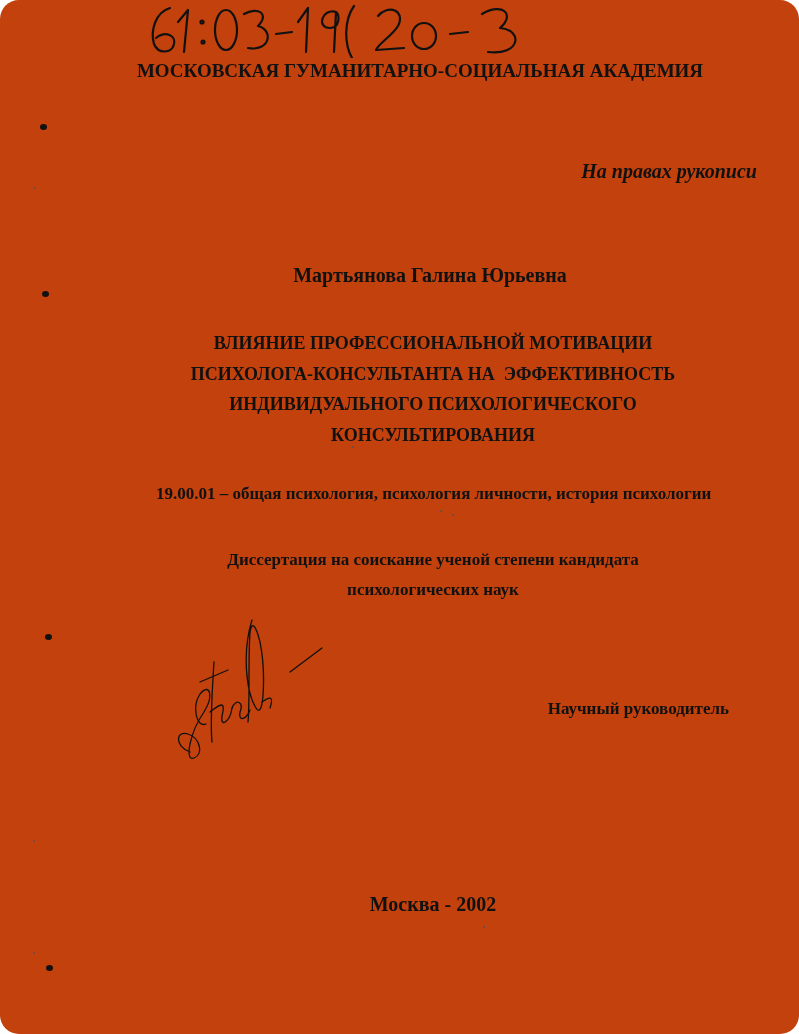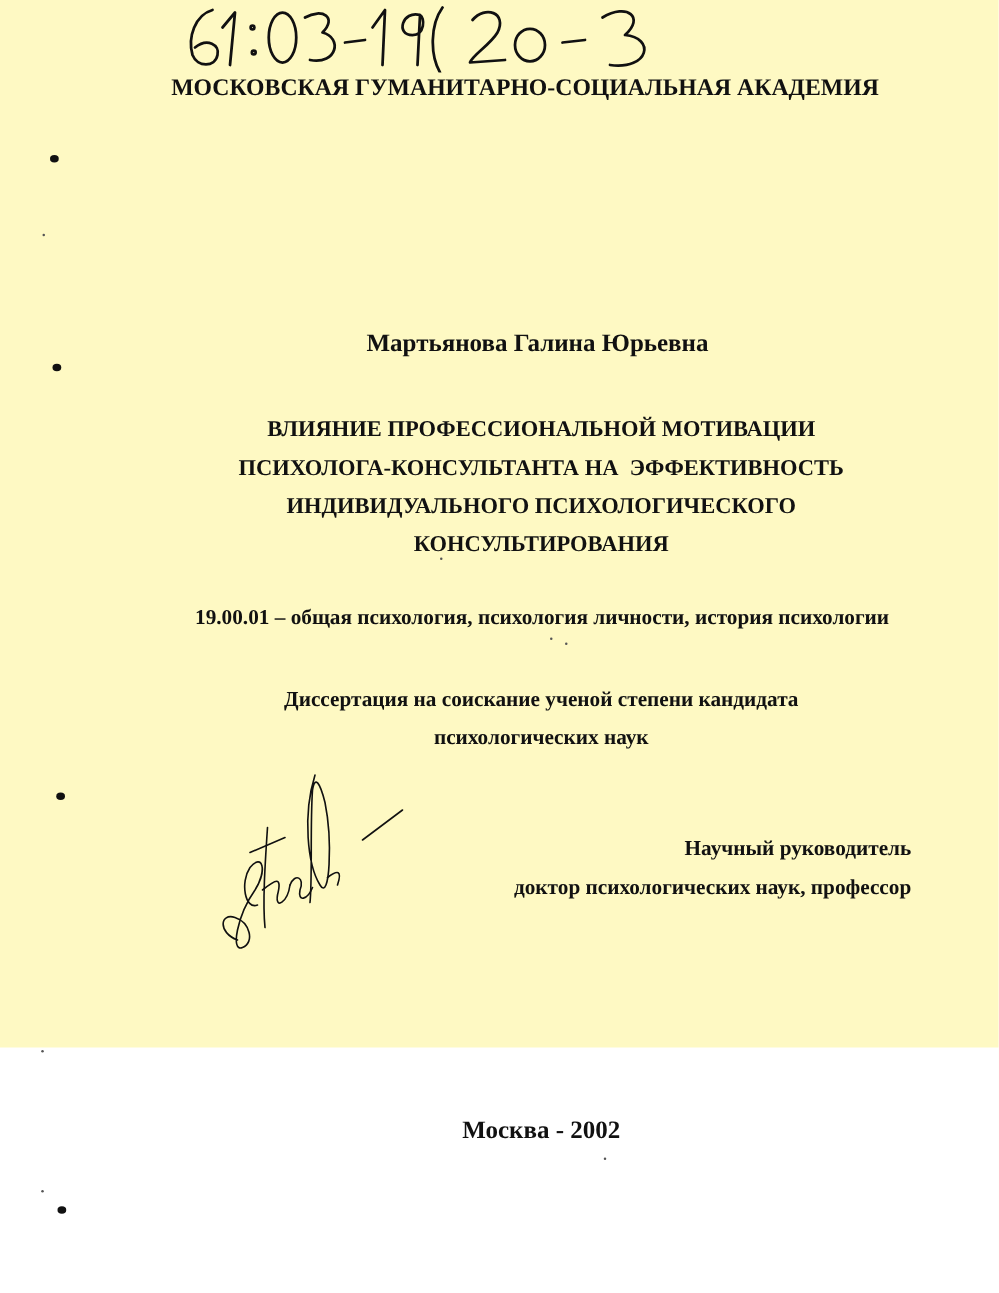--- a/index.html
+++ b/index.html
@@ -11,22 +11,23 @@
       width: 799px;
       height: 1034px;
       position: relative;
       overflow: hidden;
       font-family: "Liberation Serif", "DejaVu Serif", serif;
       color: #111111;
     }
     .page {
       position: absolute;
       left: 0; top: 0;
-      width: 799px; height: 838px;
-      background: #fef9c3;
+      width: 799px; height: 1034px;
+      background: #c2410c;
+      border-radius: 19px;
     }
     .abs { position: absolute; white-space: nowrap; }
 
     .handwritten-code {
       left: 140px; top: 0;
       width: 420px; height: 58px;
     }
     .academy {
       top: 60px; left: 120px; width: 600px;
       text-align: center;
@@ -59,21 +60,21 @@
       font-size: 17px; font-weight: bold;
       line-height: 30px;
     }
     .dissertation span { display: block; }
     .advisor {
       top: 663px; right: 70px;
       text-align: right;
       font-size: 17px; font-weight: bold;
       line-height: 31px;
     }
-    .advisor span { display: block; }
+    .advisor span { display: block; margin-top: 30px; }
     .city-year {
       top: 893px; left: 0; width: 866px;
       text-align: center;
       font-size: 20px; font-weight: bold;
     }
     .signature {
       left: 170px; top: 612px;
       width: 160px; height: 155px;
     }
     .margin-dot {
@@ -120,20 +121,21 @@
 
     <ellipse cx="284" cy="36" rx="12" ry="13"></ellipse>
 
     <path d="M310 34 L328 32"></path>
 
     <path d="M342 14 C362 2, 376 14, 360 28 C384 30, 380 56, 348 52"></path>
   </svg>
 
   <div class="abs academy">МОСКОВСКАЯ ГУМАНИТАРНО-СОЦИАЛЬНАЯ АКАДЕМИЯ</div>
 
+  <div class="abs rights">На правах рукописи</div>
 
   <div class="abs author">Мартьянова Галина Юрьевна</div>
 
   <div class="abs title-block">
     <span class="title-line">ВЛИЯНИЕ ПРОФЕССИОНАЛЬНОЙ МОТИВАЦИИ</span>
     <span class="title-line">ПСИХОЛОГА-КОНСУЛЬТАНТА НА  ЭФФЕКТИВНОСТЬ</span>
     <span class="title-line">ИНДИВИДУАЛЬНОГО ПСИХОЛОГИЧЕСКОГО</span>
     <span class="title-line">КОНСУЛЬТИРОВАНИЯ</span>
   </div>
 
@@ -150,21 +152,20 @@
     <path d="M44 50 C42 80, 40 110, 42 130"></path>
     <path d="M40 100 C50 92, 56 88, 52 104 C50 116, 60 110, 62 96"></path>
     <path d="M62 96 C66 86, 74 90, 70 100 C68 110, 76 108, 80 98"></path>
     <path d="M82 8 C72 40, 76 80, 86 96 C94 110, 96 60, 90 30 C86 14, 82 8, 80 20 C78 50, 80 90, 78 110"></path>
     <path d="M92 90 C100 84, 104 84, 100 96"></path>
     <path d="M120 60 L152 36"></path>
   </svg>
 
   <div class="abs advisor">
     <span>Научный руководитель</span>
-    <span>доктор психологических наук, профессор</span>
   </div>
 
   <div class="abs city-year">Москва - 2002</div>
 
   <div class="margin-dot" style="left:40px; top:124px;"></div>
   <div class="margin-dot" style="left:42px; top:291px;"></div>
   <div class="margin-dot" style="left:45px; top:634px;"></div>
   <div class="margin-dot" style="left:46px; top:965px;"></div>
   <div class="speck" style="left:34px; top:187px;"></div>
   <div class="speck" style="left:33px; top:840px;"></div>

